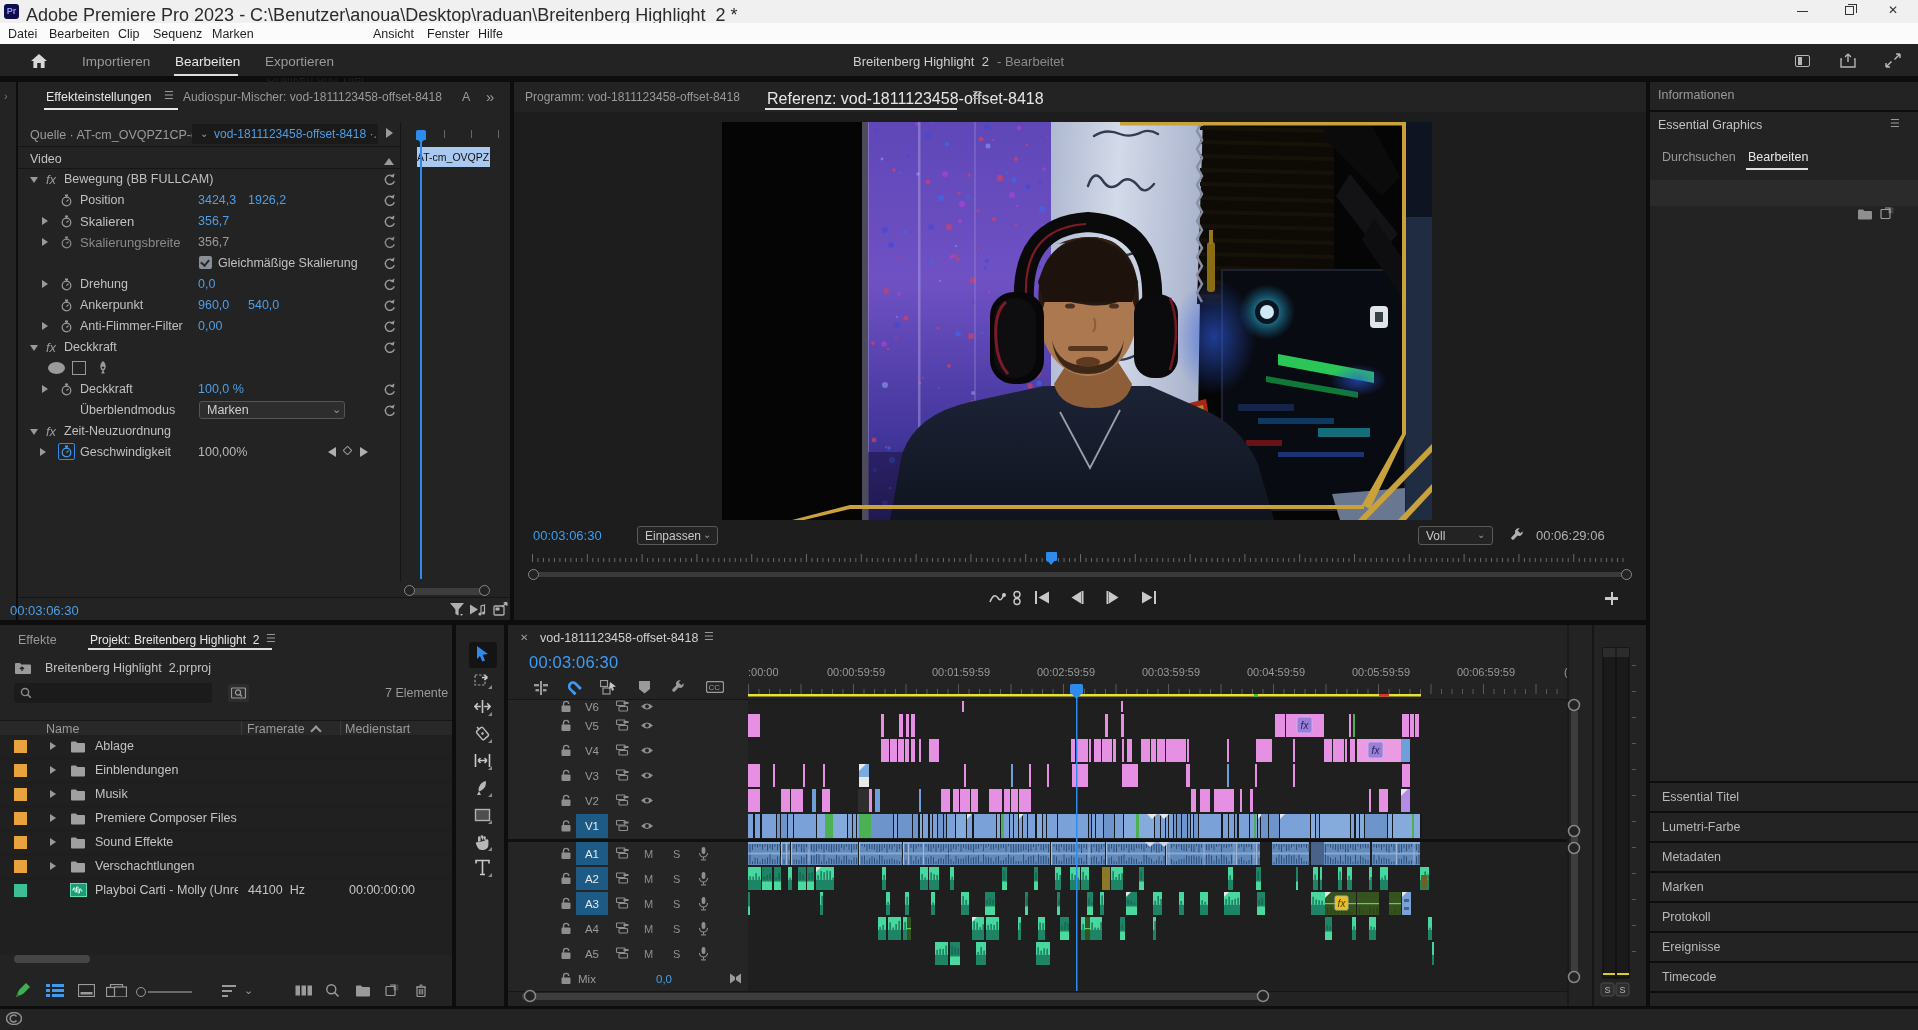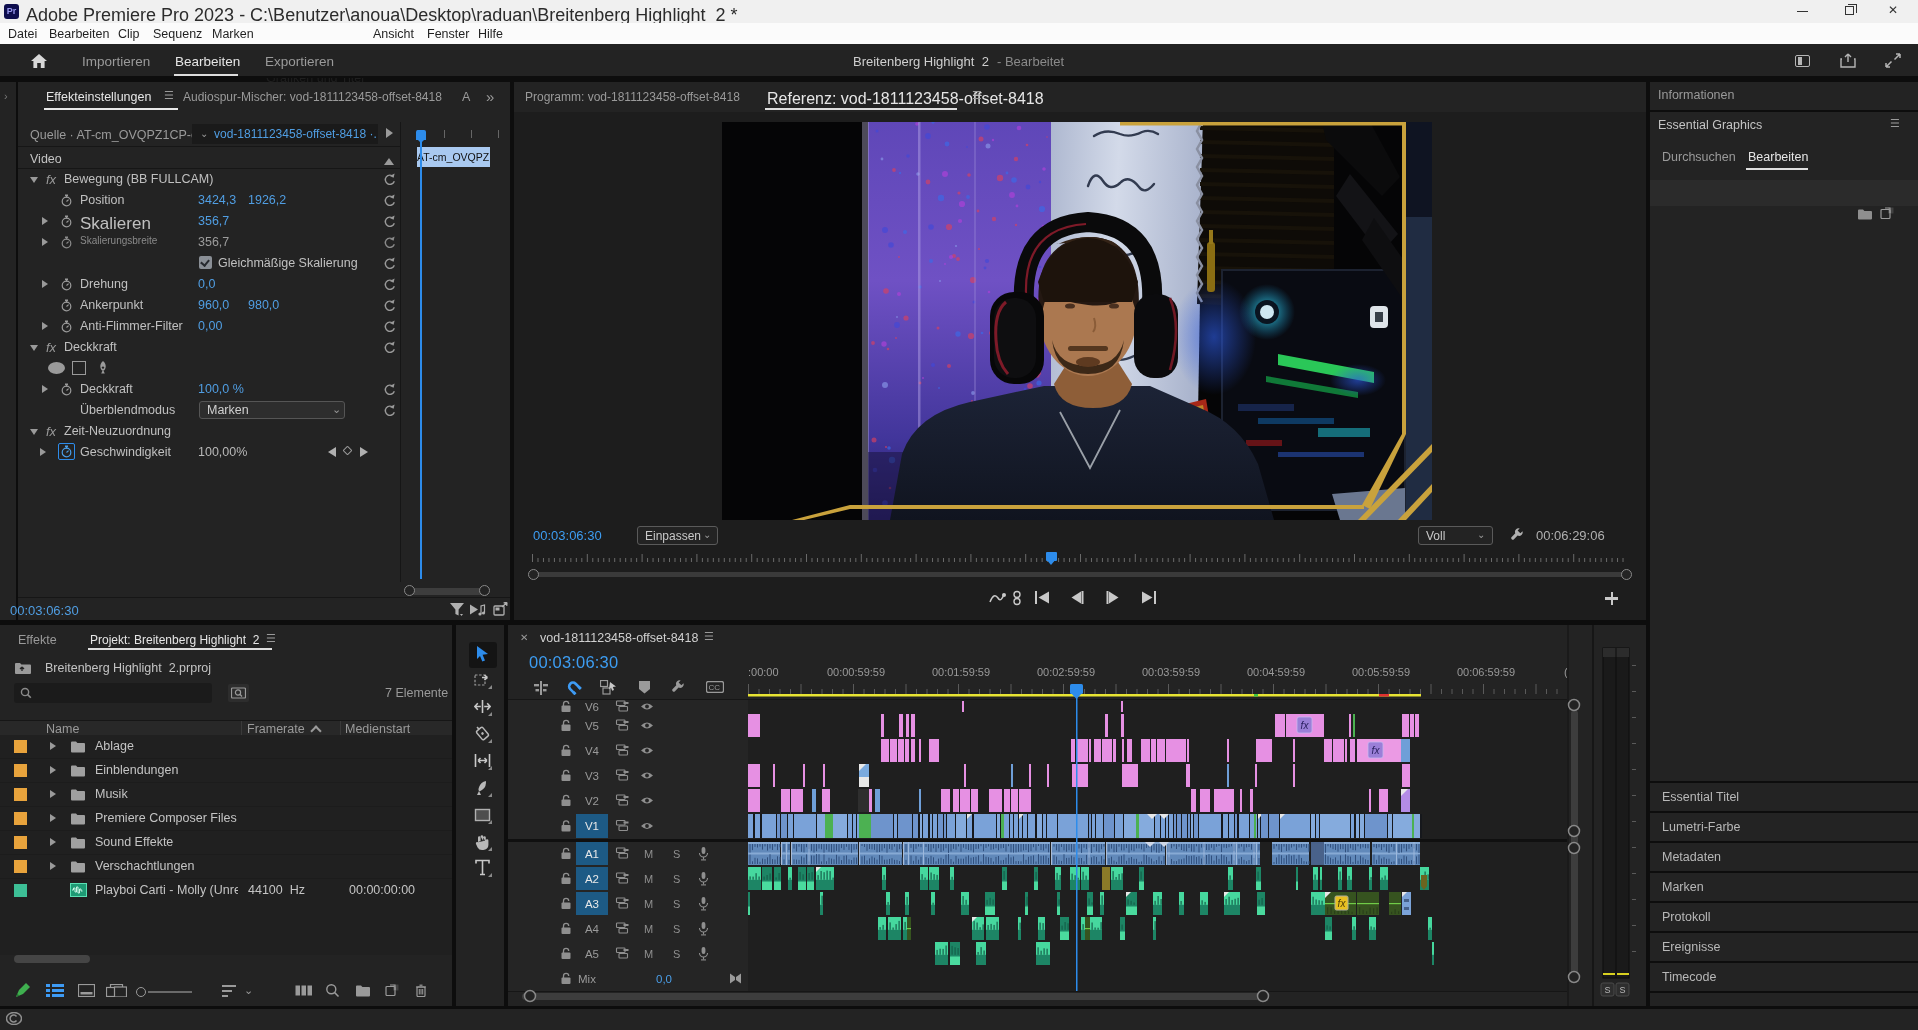--- a/index.html
+++ b/index.html
@@ -85,34 +85,34 @@
       <path d="M11.3 3.6 A4.6 4.6 0 1 0 12.3 8.2" fill="none" stroke="#9a9a9a" stroke-width="1.4"></path>
       <path d="M12.6 0.6 L11.6 4.8 L7.8 3.0 Z" fill="#9a9a9a"></path>
     </svg></div>
 <div class="abs" style="left:42px;top:217px;width:0;height:0;border-left:6px solid #9a9a9a;border-top:4.5px solid transparent;border-bottom:4.5px solid transparent;"></div>
 <div class="abs" style="left:60px;top:215px;line-height:0;"><svg width="13" height="13" viewBox="0 0 13 13" style="">
       <circle cx="6.5" cy="7.5" r="4.3" fill="none" stroke="#9a9a9a" stroke-width="1.2"></circle>
       <rect x="5" y="0.5" width="3" height="1.6" fill="#9a9a9a"></rect>
       <rect x="6" y="2" width="1.2" height="1.6" fill="#9a9a9a"></rect>
       <line x1="6.5" y1="7.5" x2="8.6" y2="5.6" stroke="#9a9a9a" stroke-width="1.1"></line>
     </svg></div>
-<div class="txt " style="left:80px;top:214px;font-size:17px;color:#c0c0c0;">Skalieren</div>
+<div class="txt " style="left:80px;top:214px;font-size:13px;color:#c0c0c0;">Skalieren</div>
 <div class="txt " style="left:198px;top:214px;font-size:12.5px;color:#509ee3;">356,7</div>
 <div class="abs" style="left:382px;top:215px;line-height:0;"><svg width="14" height="13" viewBox="0 0 14 13" style="">
       <path d="M11.3 3.6 A4.6 4.6 0 1 0 12.3 8.2" fill="none" stroke="#9a9a9a" stroke-width="1.4"></path>
       <path d="M12.6 0.6 L11.6 4.8 L7.8 3.0 Z" fill="#9a9a9a"></path>
     </svg></div>
 <div class="abs" style="left:42px;top:238px;width:0;height:0;border-left:6px solid #9a9a9a;border-top:4.5px solid transparent;border-bottom:4.5px solid transparent;"></div>
 <div class="abs" style="left:60px;top:236px;line-height:0;"><svg width="13" height="13" viewBox="0 0 13 13" style="">
       <circle cx="6.5" cy="7.5" r="4.3" fill="none" stroke="#8a8a8a" stroke-width="1.2"></circle>
       <rect x="5" y="0.5" width="3" height="1.6" fill="#8a8a8a"></rect>
       <rect x="6" y="2" width="1.2" height="1.6" fill="#8a8a8a"></rect>
       <line x1="6.5" y1="7.5" x2="8.6" y2="5.6" stroke="#8a8a8a" stroke-width="1.1"></line>
     </svg></div>
-<div class="txt " style="left:80px;top:235px;font-size:10px;color:#8a8a8a;">Skalierungsbreite</div>
+<div class="txt " style="left:80px;top:235px;font-size:13px;color:#8a8a8a;">Skalierungsbreite</div>
 <div class="txt " style="left:198px;top:235px;font-size:12.5px;color:#9c9c9c;">356,7</div>
 <div class="abs" style="left:382px;top:236px;line-height:0;"><svg width="14" height="13" viewBox="0 0 14 13" style="">
       <path d="M11.3 3.6 A4.6 4.6 0 1 0 12.3 8.2" fill="none" stroke="#8a8a8a" stroke-width="1.4"></path>
       <path d="M12.6 0.6 L11.6 4.8 L7.8 3.0 Z" fill="#8a8a8a"></path>
     </svg></div>
 <div class="abs" style="left:199px;top:256px;width:13px;height:13px;background:#8a8f96;border-radius:2px;"></div>
 <div class="abs" style="left:202px;top:258px;width:6px;height:8px;border-right:2px solid #26292e;border-bottom:2px solid #26292e;transform:rotate(40deg);"></div>
 <div class="txt " style="left:218px;top:256px;font-size:12.5px;color:#c0c0c0;">Gleichmäßige Skalierung</div>
 <div class="abs" style="left:382px;top:257px;line-height:0;"><svg width="14" height="13" viewBox="0 0 14 13" style="">
       <path d="M11.3 3.6 A4.6 4.6 0 1 0 12.3 8.2" fill="none" stroke="#9a9a9a" stroke-width="1.4"></path>
@@ -132,21 +132,21 @@
       <path d="M12.6 0.6 L11.6 4.8 L7.8 3.0 Z" fill="#9a9a9a"></path>
     </svg></div>
 <div class="abs" style="left:60px;top:299px;line-height:0;"><svg width="13" height="13" viewBox="0 0 13 13" style="">
       <circle cx="6.5" cy="7.5" r="4.3" fill="none" stroke="#9a9a9a" stroke-width="1.2"></circle>
       <rect x="5" y="0.5" width="3" height="1.6" fill="#9a9a9a"></rect>
       <rect x="6" y="2" width="1.2" height="1.6" fill="#9a9a9a"></rect>
       <line x1="6.5" y1="7.5" x2="8.6" y2="5.6" stroke="#9a9a9a" stroke-width="1.1"></line>
     </svg></div>
 <div class="txt " style="left:80px;top:298px;font-size:12.5px;color:#c0c0c0;">Ankerpunkt</div>
 <div class="txt " style="left:198px;top:298px;font-size:12.5px;color:#509ee3;">960,0</div>
-<div class="txt " style="left:248px;top:298px;font-size:12.5px;color:#509ee3;">980,0</div>
+<div class="txt " style="left:248px;top:298px;font-size:12.5px;color:#509ee3;">540,0</div>
 <div class="abs" style="left:382px;top:299px;line-height:0;"><svg width="14" height="13" viewBox="0 0 14 13" style="">
       <path d="M11.3 3.6 A4.6 4.6 0 1 0 12.3 8.2" fill="none" stroke="#9a9a9a" stroke-width="1.4"></path>
       <path d="M12.6 0.6 L11.6 4.8 L7.8 3.0 Z" fill="#9a9a9a"></path>
     </svg></div>
 <div class="abs" style="left:42px;top:322px;width:0;height:0;border-left:6px solid #9a9a9a;border-top:4.5px solid transparent;border-bottom:4.5px solid transparent;"></div>
 <div class="abs" style="left:60px;top:320px;line-height:0;"><svg width="13" height="13" viewBox="0 0 13 13" style="">
       <circle cx="6.5" cy="7.5" r="4.3" fill="none" stroke="#9a9a9a" stroke-width="1.2"></circle>
       <rect x="5" y="0.5" width="3" height="1.6" fill="#9a9a9a"></rect>
       <rect x="6" y="2" width="1.2" height="1.6" fill="#9a9a9a"></rect>
       <line x1="6.5" y1="7.5" x2="8.6" y2="5.6" stroke="#9a9a9a" stroke-width="1.1"></line>

